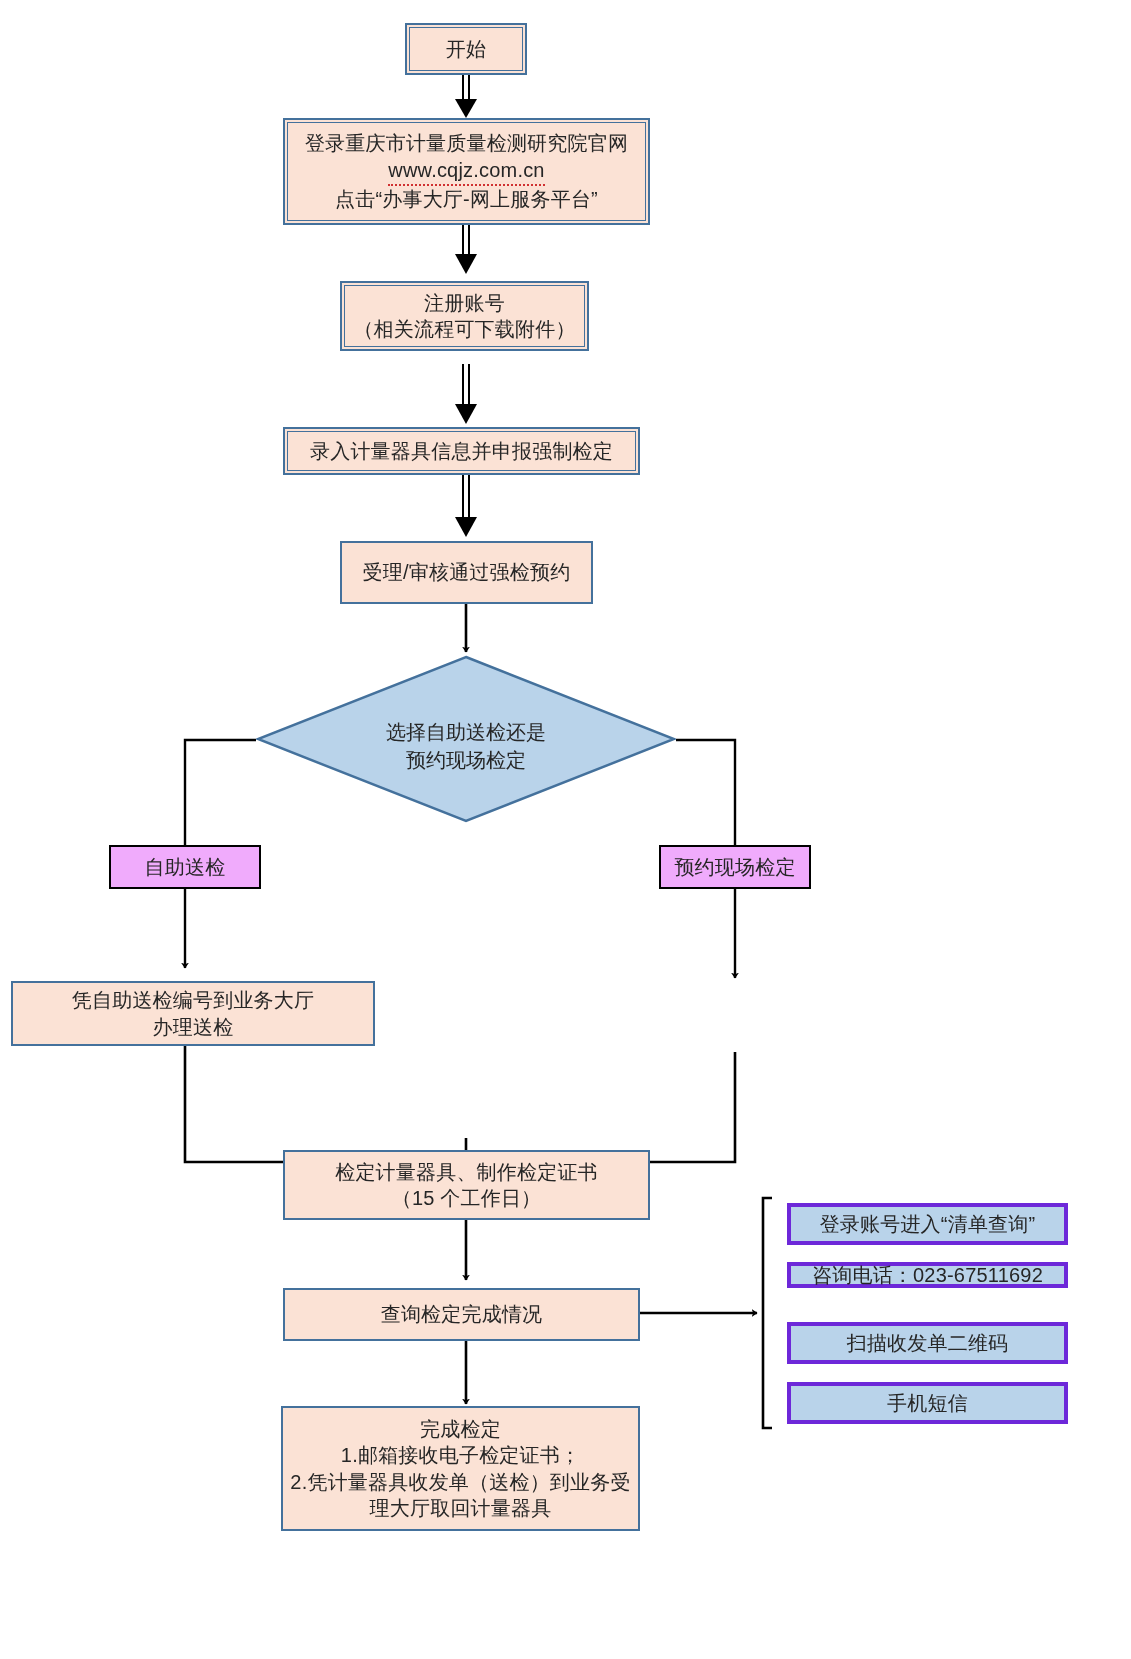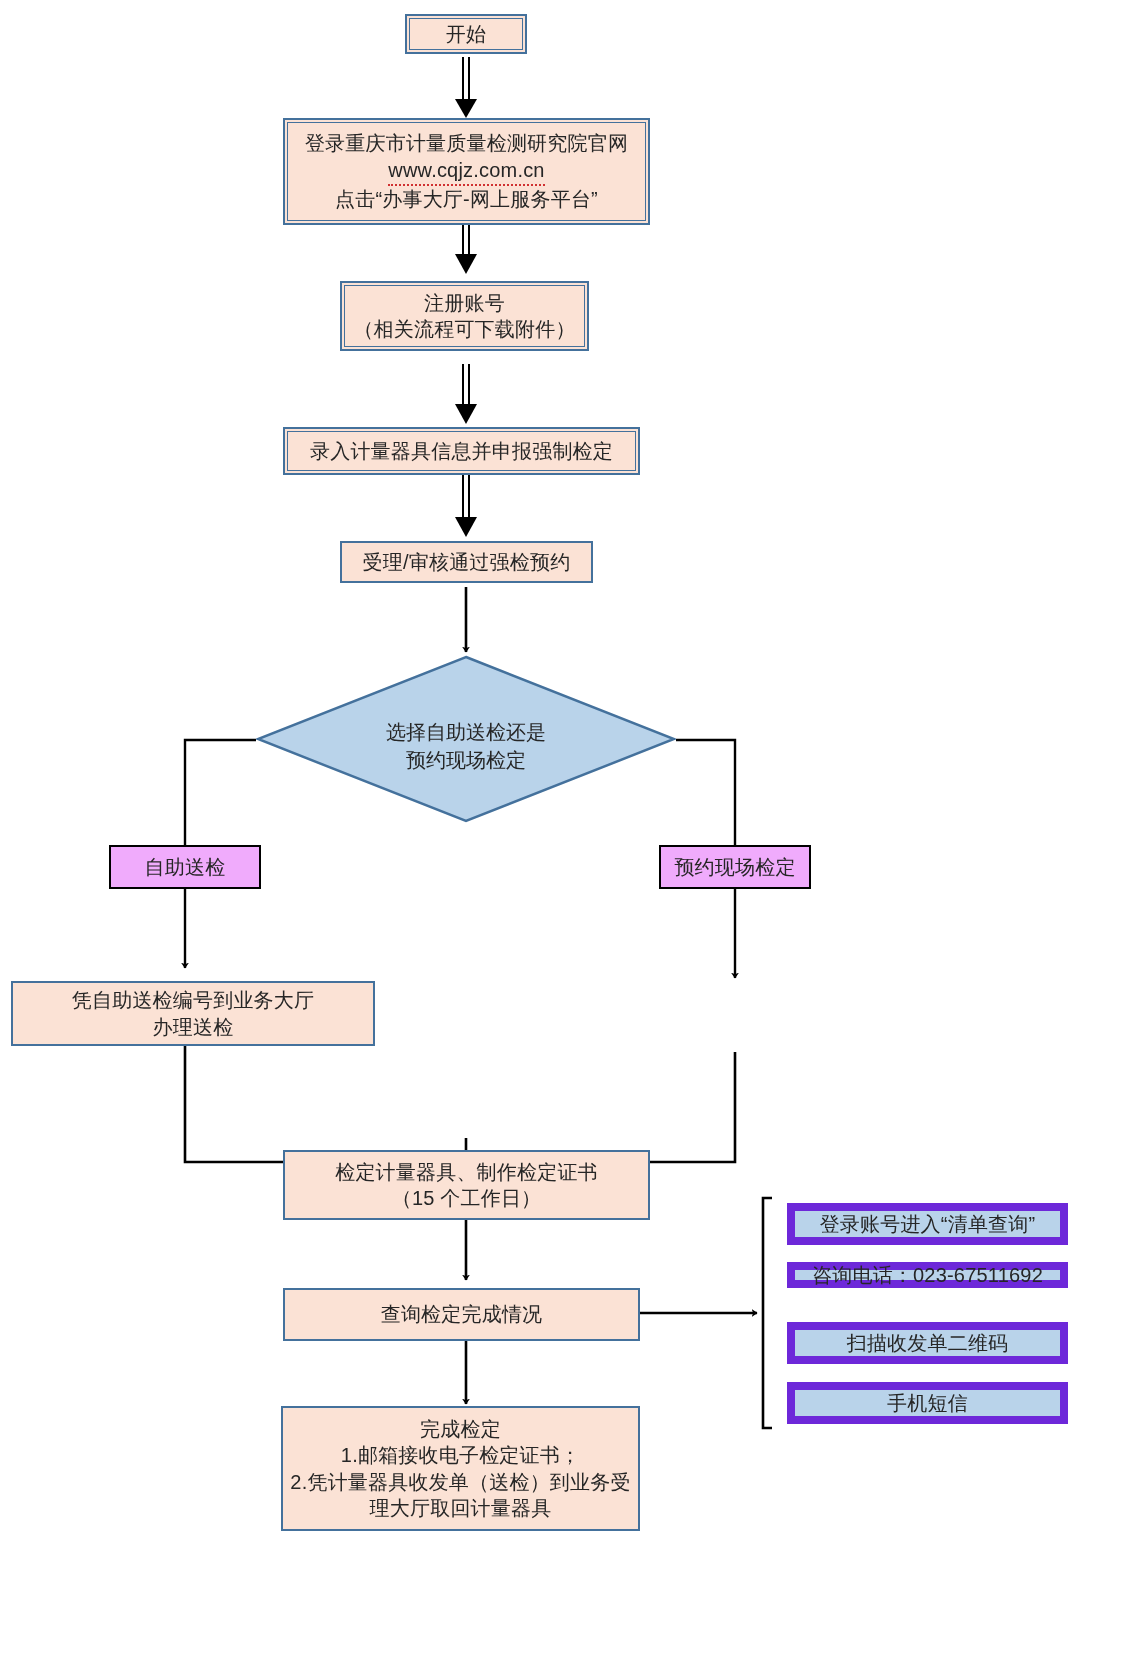--- a/index.html
+++ b/index.html
@@ -41,21 +41,21 @@
     box-shadow: inset 0 0 0 2px #fbe2d5, inset 0 0 0 3px #44719c;
   }
   
   .branch {
     background: #f0abfc;
     border: 2px solid #000000;
   }
   
   .info {
     background: #b9d3ea;
-    border: 8px solid #6d28d9;
+    border: 4px solid #6d28d9;
     text-align: right;
   }
   
   .diamond {
     position: absolute;
   }
   .diamond svg {
     display: block;
   }
   .diamond .dlabel {
@@ -162,40 +162,40 @@
     <g>
       <line x1="640" y1="1313" x2="757" y2="1313" stroke="#000" stroke-width="2.4" marker-end="url(#arrow)"></line>
       <path d="M772,1198 L763,1198 L763,1428 L772,1428" fill="none" stroke="#000" stroke-width="2.6"></path>
     </g>
 
     <g>
       <line x1="466" y1="1341" x2="466" y2="1404" stroke="#000" stroke-width="2.6" marker-end="url(#arrow)"></line>
     </g>
   </svg>
 
-  <div class="node proc dbl" style="left:405px; top:14px; width:122px; height:40px;">
+  <div class="node proc dbl" style="left:405px; top:23px; width:122px; height:52px;">
     <span>开始</span>
   </div>
 
   <div class="node proc dbl" style="left:283px; top:118px; width:367px; height:107px; flex-direction:column;">
     <span>登录重庆市计量质量检测研究院官网</span>
     <span class="url-line">www.cqjz.com.cn</span>
     <span>点击“办事大厅-网上服务平台”</span>
   </div>
 
   <div class="node proc dbl" style="left:283px; top:427px; width:357px; height:48px;">
     <span>录入计量器具信息并申报强制检定</span>
   </div>
 
   <div class="node proc dbl" style="left:340px; top:281px; width:249px; height:70px;">
     <span>注册账号
 （相关流程可下载附件）</span>
   </div>
 
-  <div class="node proc" style="left:340px; top:541px; width:253px; height:42px;text-align:center;">
+  <div class="node proc" style="left:340px; top:541px; width:253px; height:63px;text-align:center;">
     <span>受理/审核通过强检预约</span>
   </div>
 
   <div class="diamond" style="left:256px; top:655px; width:420px; height:168px;">
     <svg width="420" height="168" viewBox="0 0 420 168">
       <polygon points="210,2 418,84 210,166 2,84" fill="#b9d3ea" stroke="#44719c" stroke-width="2.5"></polygon>
     </svg>
     <div class="dlabel">选择自助送检还是
 预约现场检定</div>
   </div>

